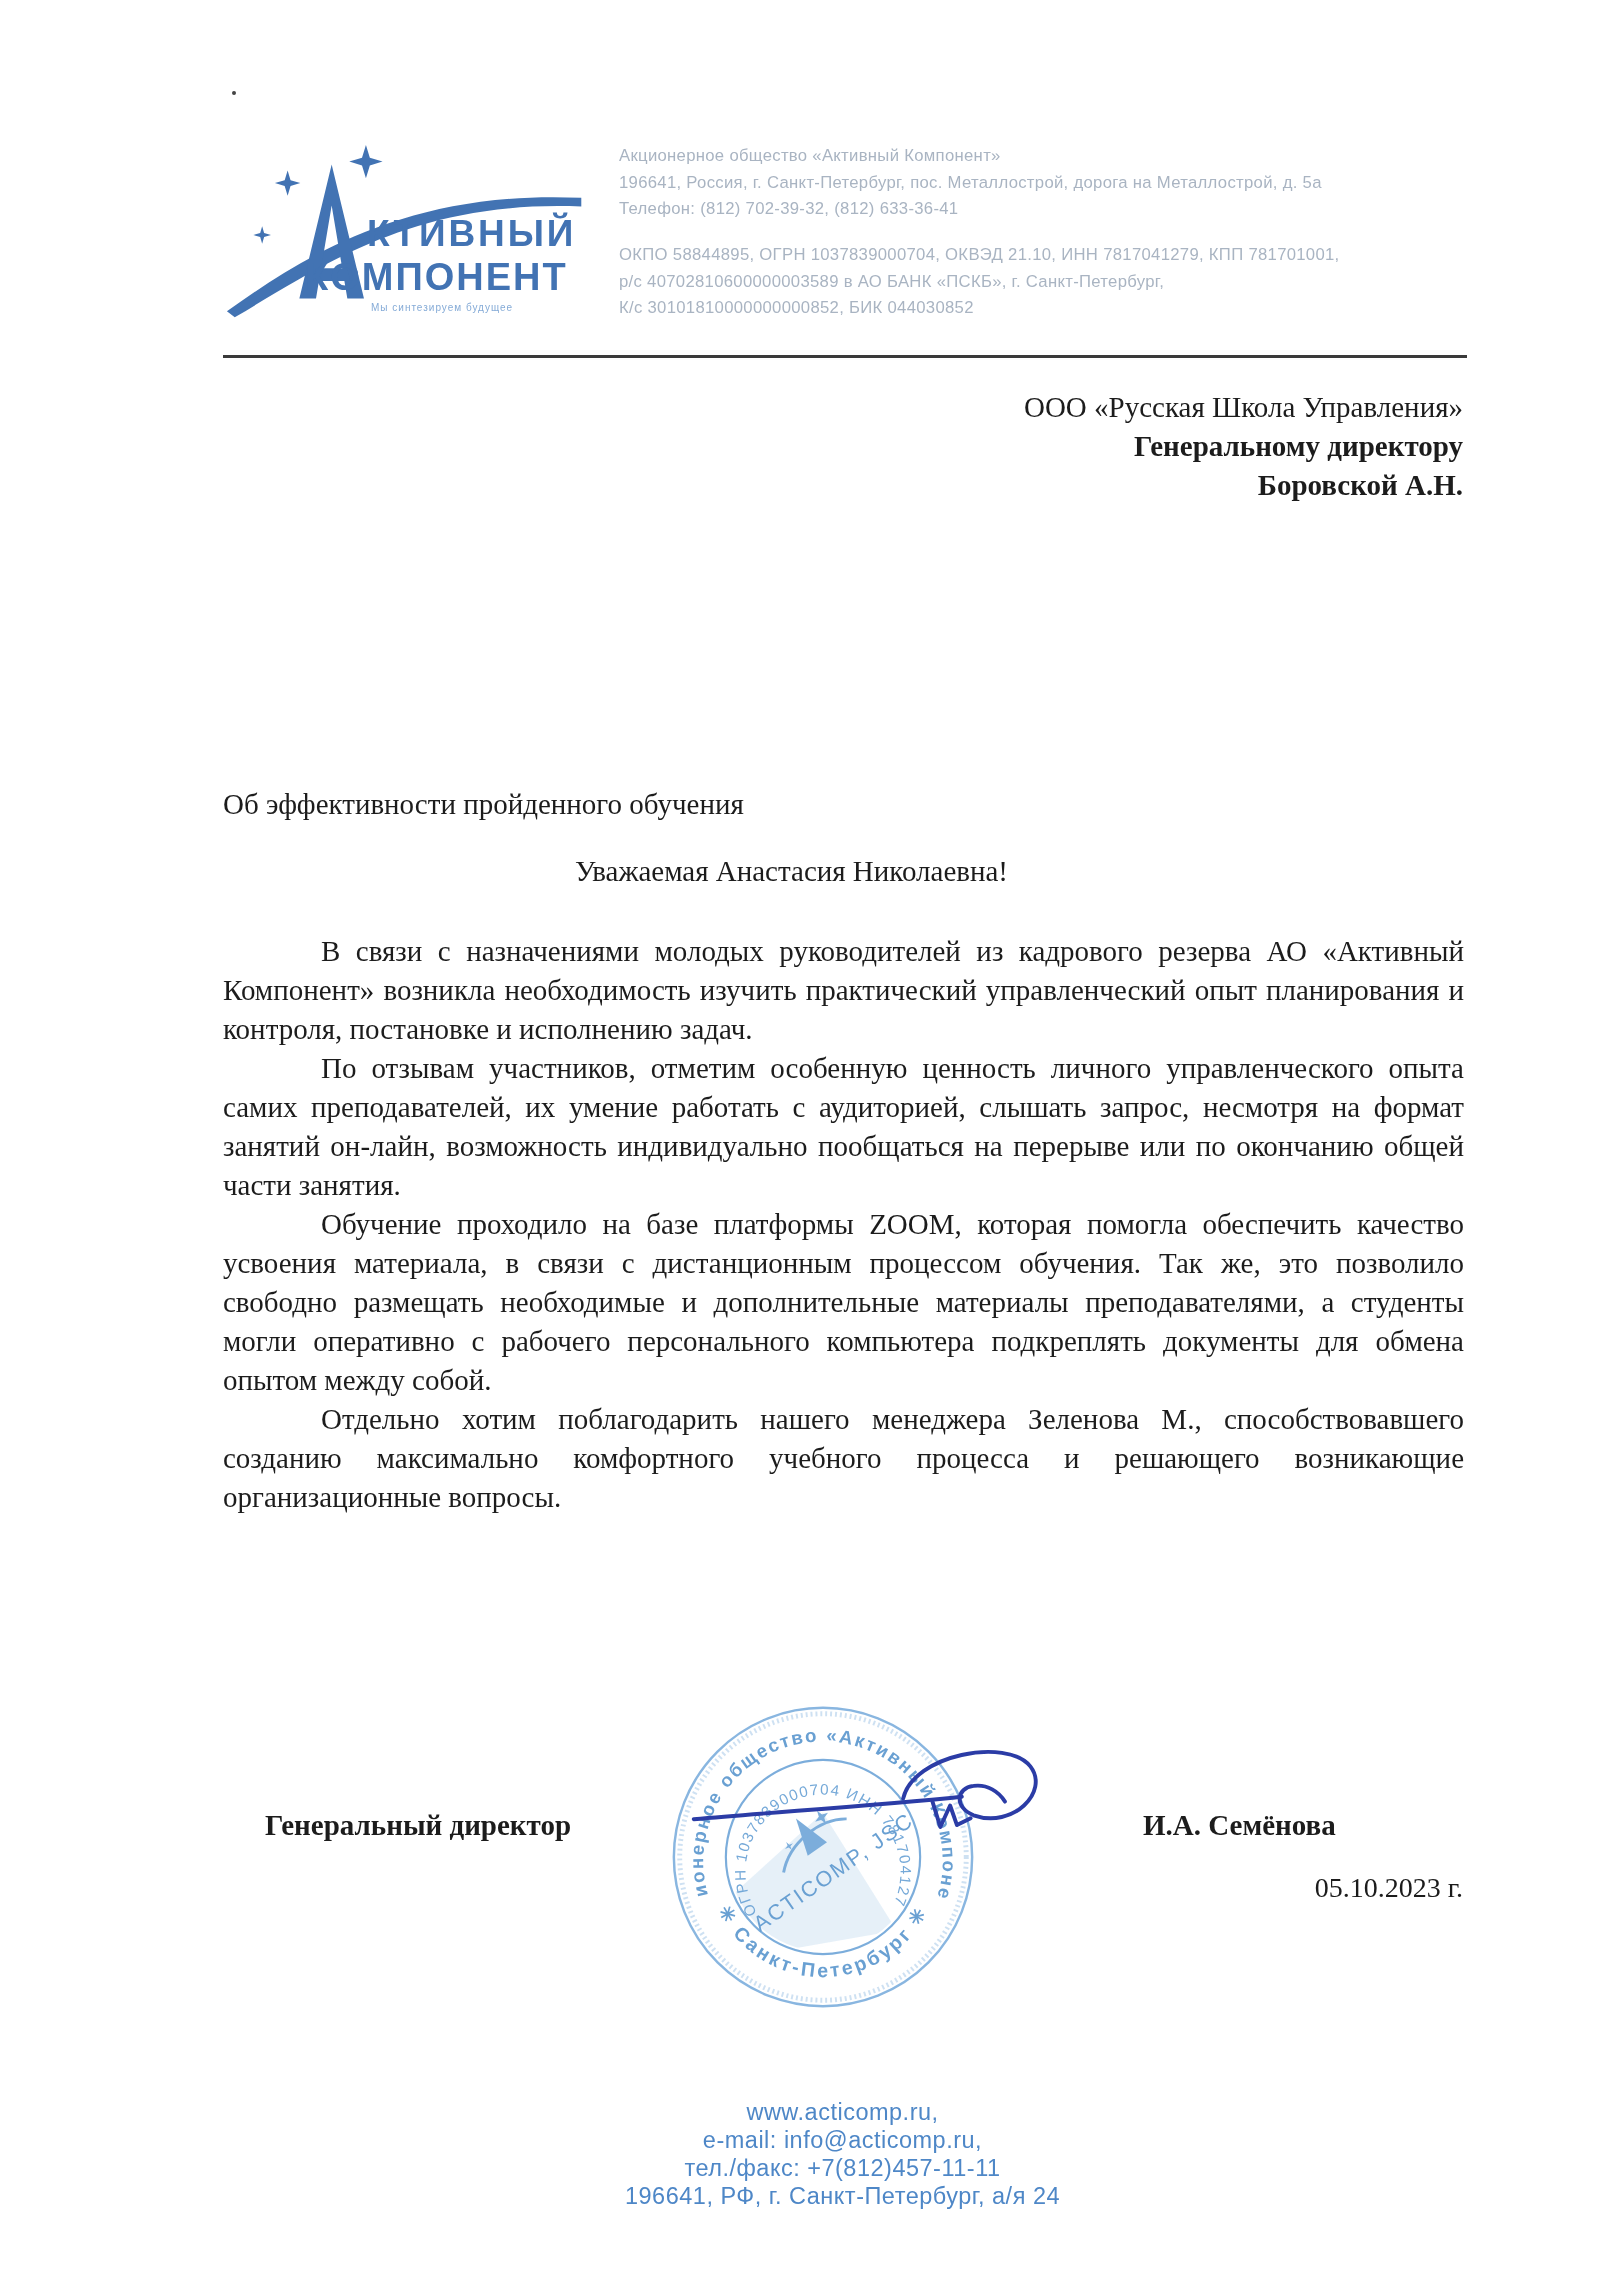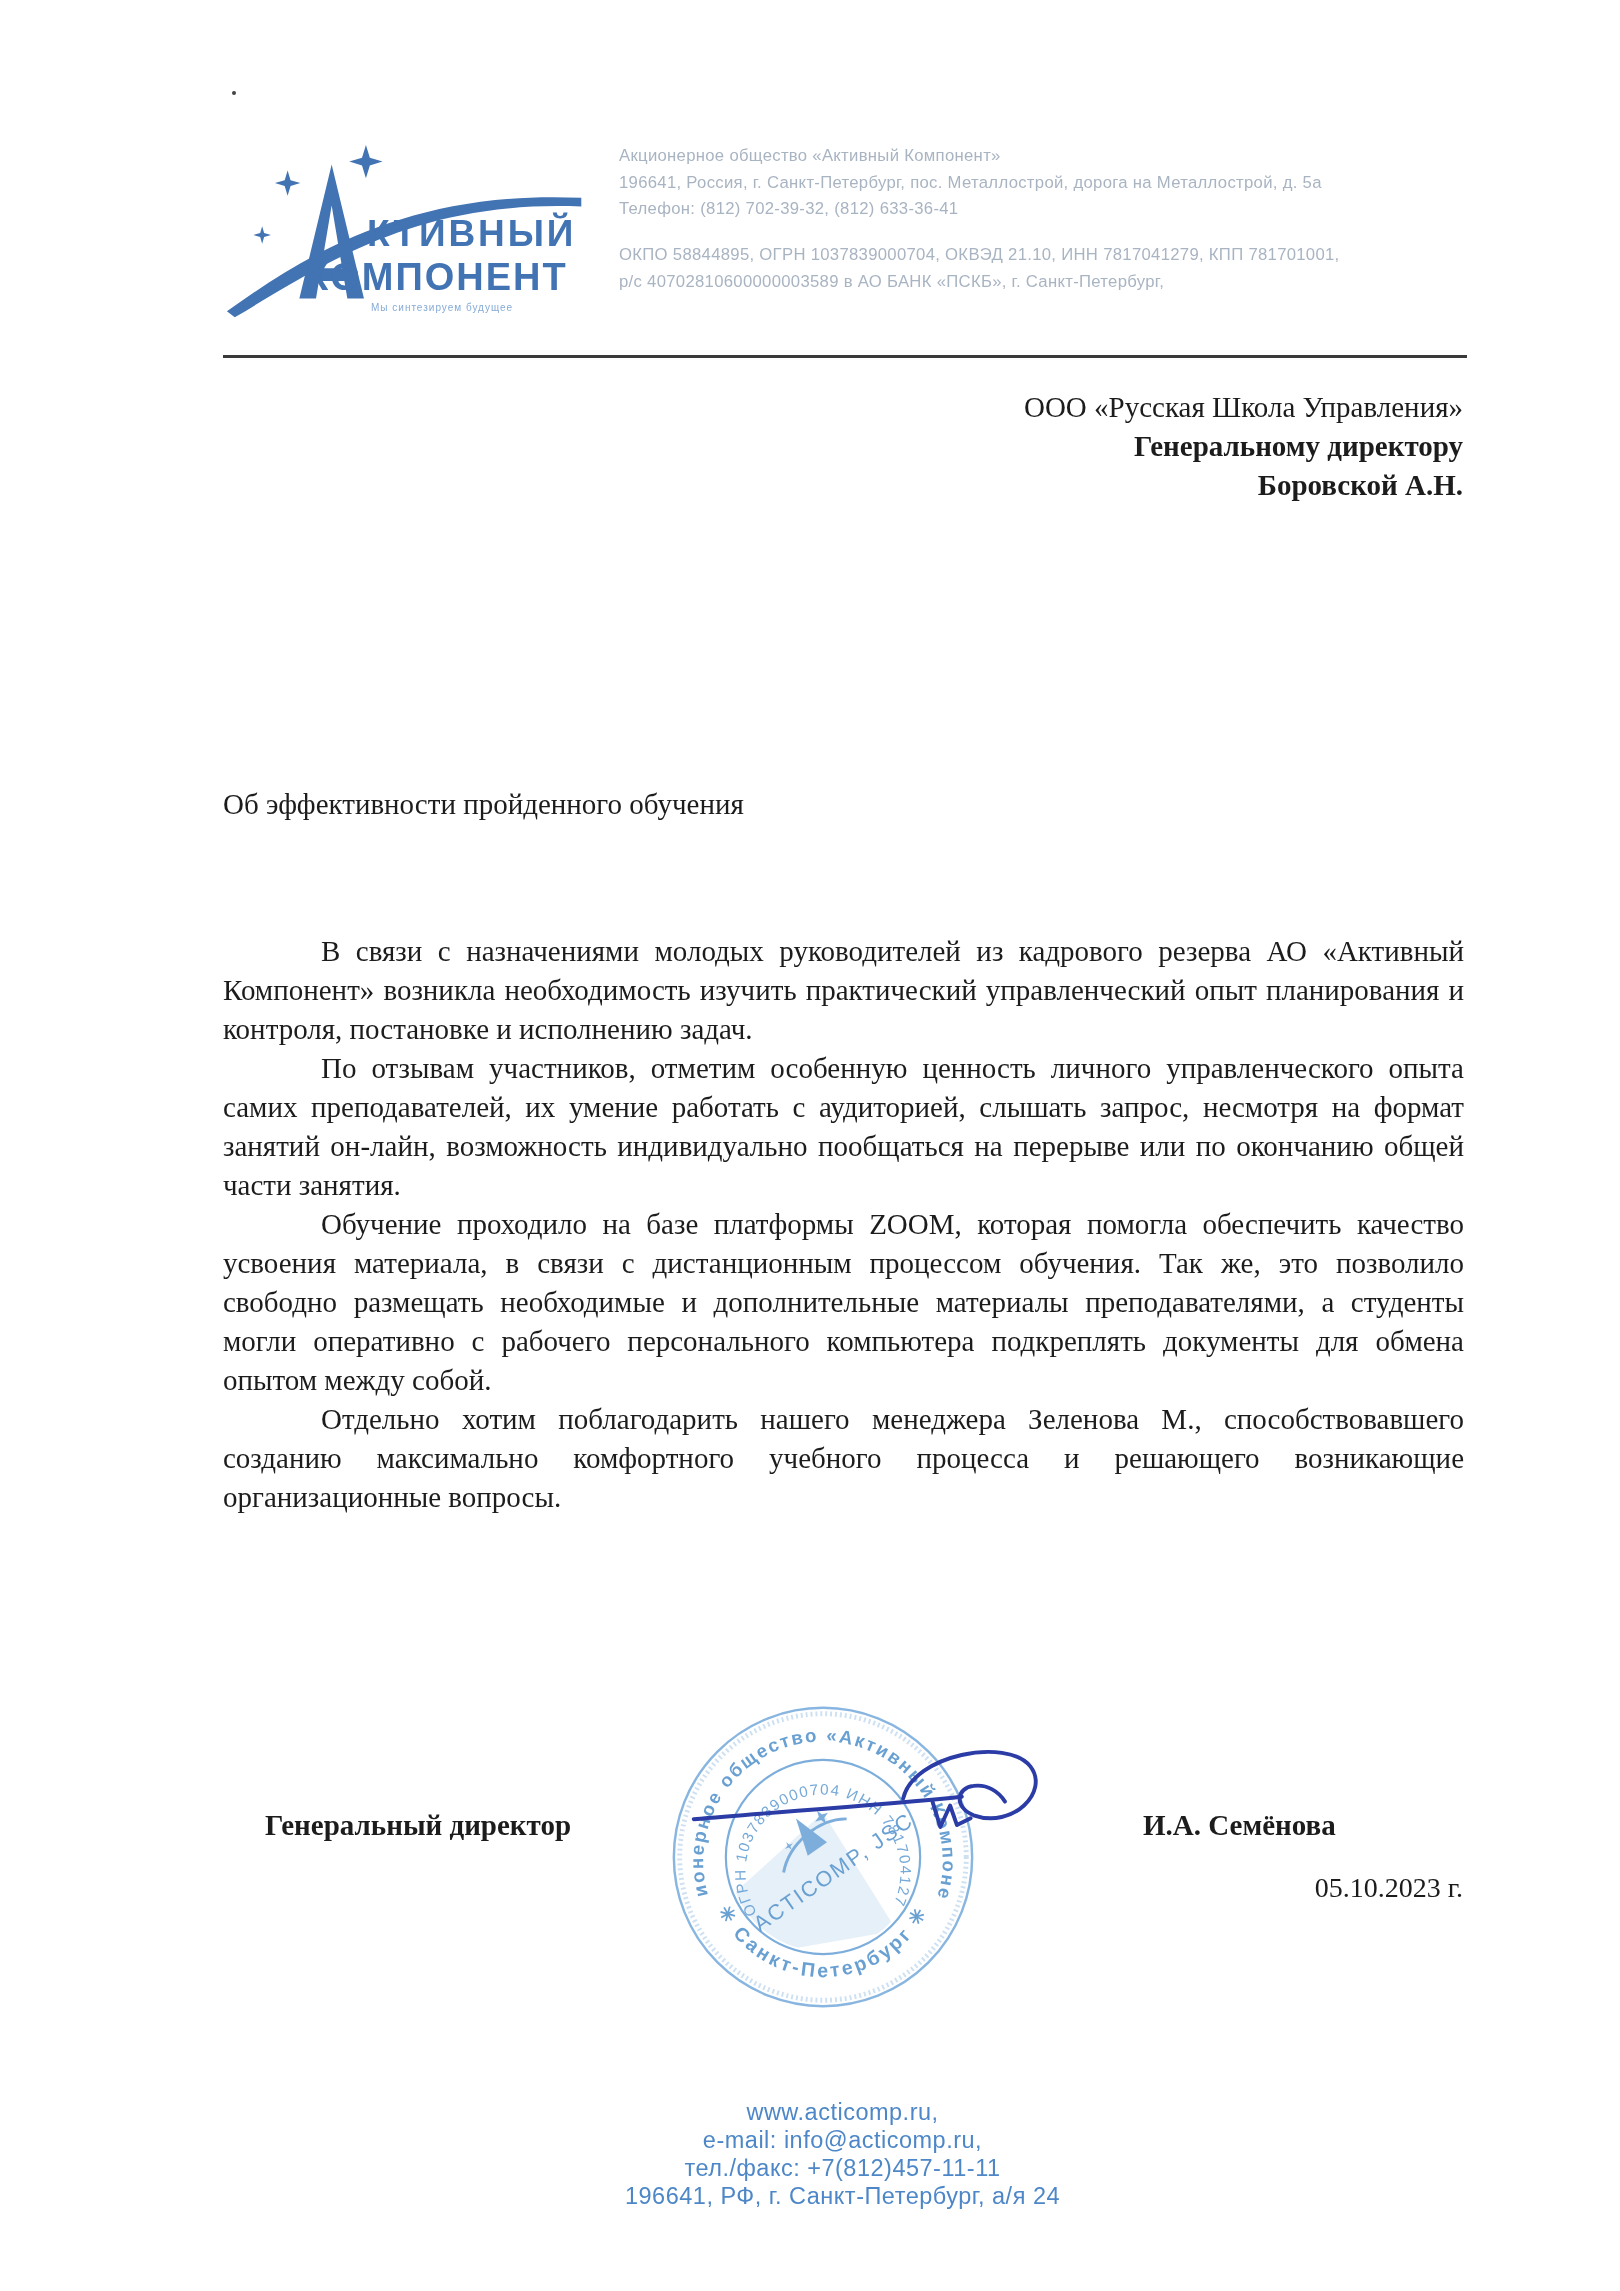--- a/index.html
+++ b/index.html
@@ -105,31 +105,33 @@
   </div>
 
   <div class="header-info block1">
     <div>Акционерное общество «Активный Компонент»</div>
     <div>196641, Россия, г. Санкт-Петербург, пос. Металлострой, дорога на Металлострой, д. 5а</div>
     <div>Телефон: (812) 702-39-32, (812) 633-36-41</div>
   </div>
   <div class="header-info block2">
     <div>ОКПО 58844895, ОГРН 1037839000704, ОКВЭД 21.10, ИНН 7817041279, КПП 781701001,</div>
     <div>р/с 40702810600000003589 в АО БАНК «ПСКБ», г. Санкт-Петербург,</div>
+    <div>К/с 30101810000000000852, БИК 044030852</div>
   </div>
 
   <div class="rule"></div>
 
   <div class="recipient">
     <div>ООО «Русская Школа Управления»</div>
     <div class="bold">Генеральному директору</div>
     <div class="bold">Боровской А.Н.</div>
   </div>
 
   <div class="subject">Об эффективности пройденного обучения</div>
+  <div class="greeting">Уважаемая Анастасия Николаевна!</div>
 
   <div class="body-text">
     <p>В связи с назначениями молодых руководителей из кадрового резерва АО «Активный Компонент» возникла необходимость изучить практический управленческий опыт планирования и контроля, постановке и исполнению задач.</p>
     <p>По отзывам участников, отметим особенную ценность личного управленческого опыта самих преподавателей, их умение работать с аудиторией, слышать запрос, несмотря на формат занятий он-лайн, возможность индивидуально пообщаться на перерыве или по окончанию общей части занятия.</p>
     <p>Обучение проходило на базе платформы ZOOM, которая помогла обеспечить качество усвоения материала, в связи с дистанционным процессом обучения. Так же, это позволило свободно размещать необходимые и дополнительные материалы преподавателями, а студенты могли оперативно с рабочего персонального компьютера подкреплять документы для обмена опытом между собой.</p>
     <p>Отдельно хотим поблагодарить нашего менеджера Зеленова М., способствовавшего созданию максимально комфортного учебного процесса и решающего возникающие организационные вопросы.</p>
   </div>
 
   <div class="sig-position">Генеральный директор</div>
   <div class="sig-name">И.А. Семёнова</div>

